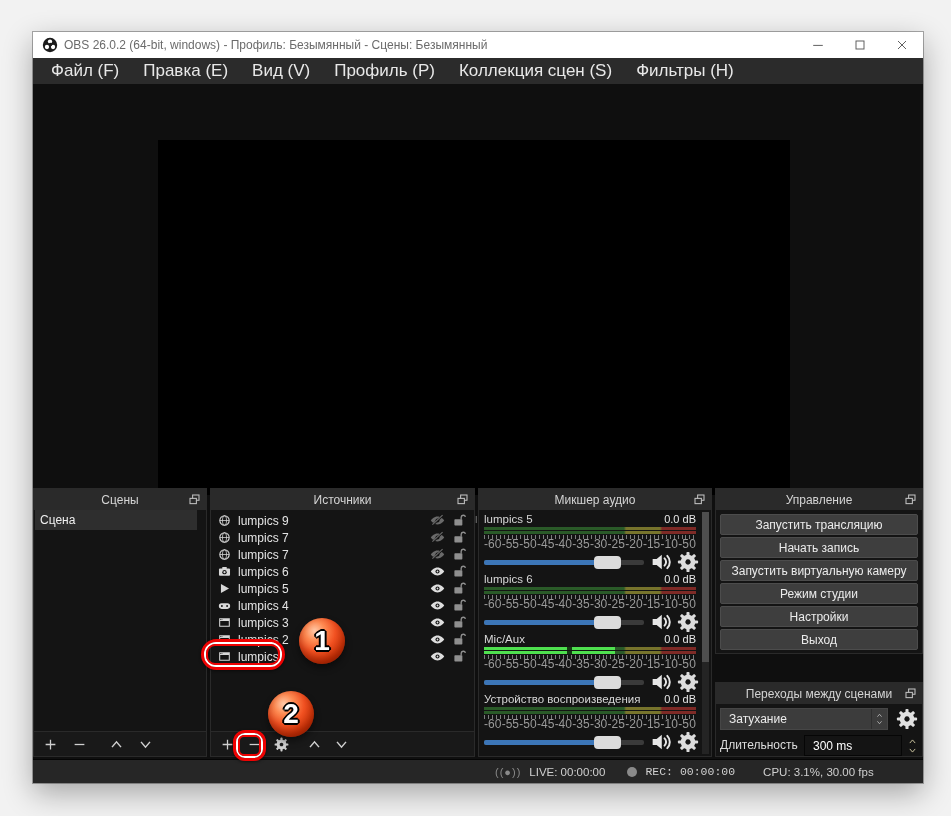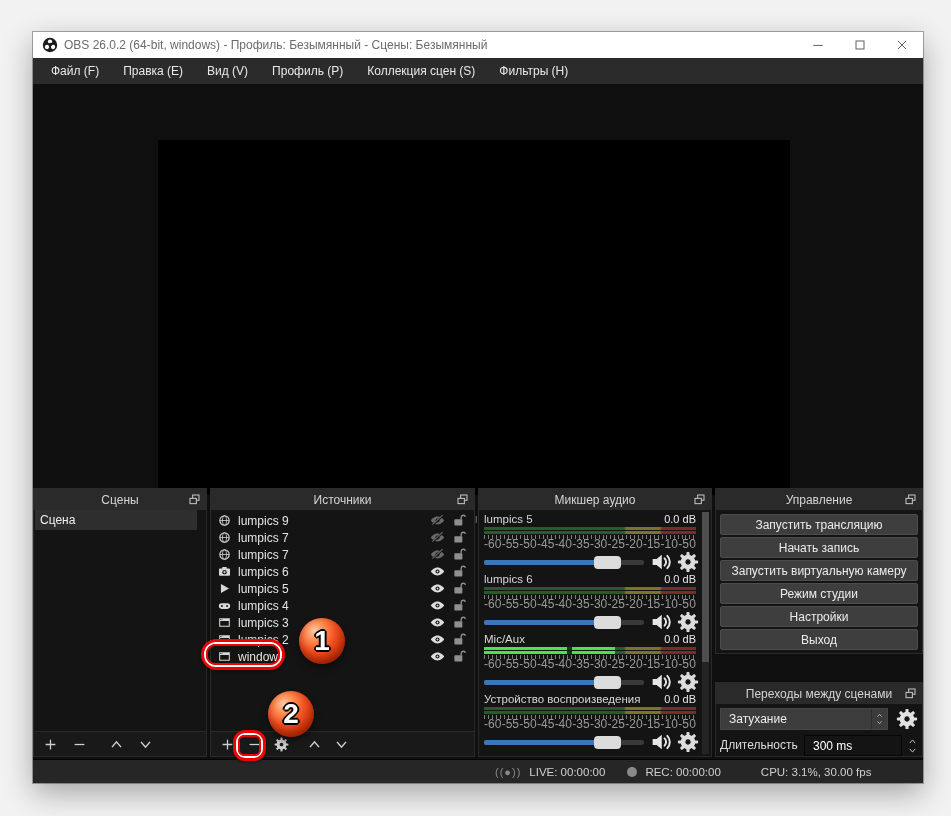--- a/index.html
+++ b/index.html
@@ -22,21 +22,21 @@
 
   
   .titlebar { position:absolute; left:0; top:0; width:100%; height:26px; background:#ffffff; display:flex; align-items:center; }
   .titlebar .logo { margin:0 6px 0 9px; }
   .titlebar .title { font-size:12px; color:#6b6b6b; white-space:nowrap; }
   .win-controls { position:absolute; right:0; top:0; height:26px; display:flex; }
   .win-btn { width:42px; height:26px; display:flex; align-items:center; justify-content:center; color:#5a5a5a; }
 
   
   .menubar { position:absolute; left:0; top:26px; width:100%; height:26px; background:#2b2b2b; display:flex; align-items:center; padding-left:6px; }
-  .menu-item { font-size:12px; color:#e8e8e8; padding:0 12px; line-height:26px; white-space:nowrap; }
+  .menu-item { font-size:17px; color:#e8e8e8; padding:0 12px; line-height:26px; white-space:nowrap; }
 
   
   .content { position:absolute; left:0; top:52px; width:100%; height:675px; background:#0f0f0f; }
   .preview { position:absolute; left:125px; top:56px; width:632px; height:355px; background:#000; }
 
   
   .selbar { position:absolute; left:0; top:418px; width:100%; height:34px; }
   .selbar-status { position:absolute; left:9px; top:9px; font-size:12px; color:#c9c9c9; }
   .selbar-group { position:absolute; left:258px; top:3px; height:28px; display:flex; align-items:center; }
   .v-sep { width:1px; height:26px; background:#3c3c3c; }
@@ -126,21 +126,21 @@
     color:#ffffff; font-size:12px; display:flex; align-items:center; padding-left:8px; }
   .dur-spin { position:absolute; left:188px; top:31px; width:16px; height:21px; display:flex; flex-direction:column; align-items:center; justify-content:center; color:#d8d0a8; }
   .dur-spin svg { width:11px; height:9px; }
 
   
   .statusbar { position:absolute; left:0; bottom:0; width:100%; height:24px; background:#262626; border-top:1px solid #050505;
     display:flex; align-items:center; font-size:11.5px; color:#cfcfcf; }
   .sb-group { position:absolute; left:462px; display:flex; align-items:center; gap:8px; white-space:nowrap; }
   .sb-live-ico { color:#8a8a8a; font-size:11px; letter-spacing:1px; }
   .sb-dot { width:10px; height:10px; border-radius:50%; background:#8a8a8a; margin-left:14px; }
-  .sb-rec { margin-right:32px; }
+  .sb-rec { margin-right:20px;font-family:Liberation Mono, monospace; }
 
   
   .annot { z-index:60; }
   .ring { position:absolute; border:3px solid #ee0202; border-radius:16px; box-shadow:0 1px 3px rgba(0,0,0,.5); }
   .ring-w { width:100%; height:100%; border:2px solid #ffffff; border-radius:12px; }
   .ring-i { width:100%; height:100%; border:2px solid #ee0202; border-radius:9px; }
   .balloon { position:absolute; width:46px; height:46px; border-radius:50%;
     background: radial-gradient(circle at 34% 28%, #ffc9a8 0%, #ff8c53 22%, #f25222 46%, #c53106 72%, #8e1d00 100%);
     box-shadow: 0 4px 7px rgba(0,0,0,.45), inset 0 -4px 8px rgba(120,20,0,.55);
     display:flex; align-items:center; justify-content:center; }
@@ -473,21 +473,21 @@
         <span class="src-lock">
             <svg class="ico">
               <use href="#i-lock-open" xlink:href="#i-lock-open"></use>
             </svg>
           </span>
       </div>
       <div class="src-row" style="top:138px">
         <svg class="ico src-ico">
             <use href="#i-window" xlink:href="#i-window"></use>
           </svg>
-        <span class="src-label">windows</span>
+        <span class="src-label">lumpics</span>
         <span class="src-eye">
             <svg class="ico">
               <use href="#i-eye" xlink:href="#i-eye"></use>
             </svg>
           </span>
         <span class="src-lock">
             <svg class="ico">
               <use href="#i-lock-open" xlink:href="#i-lock-open"></use>
             </svg>
           </span>

